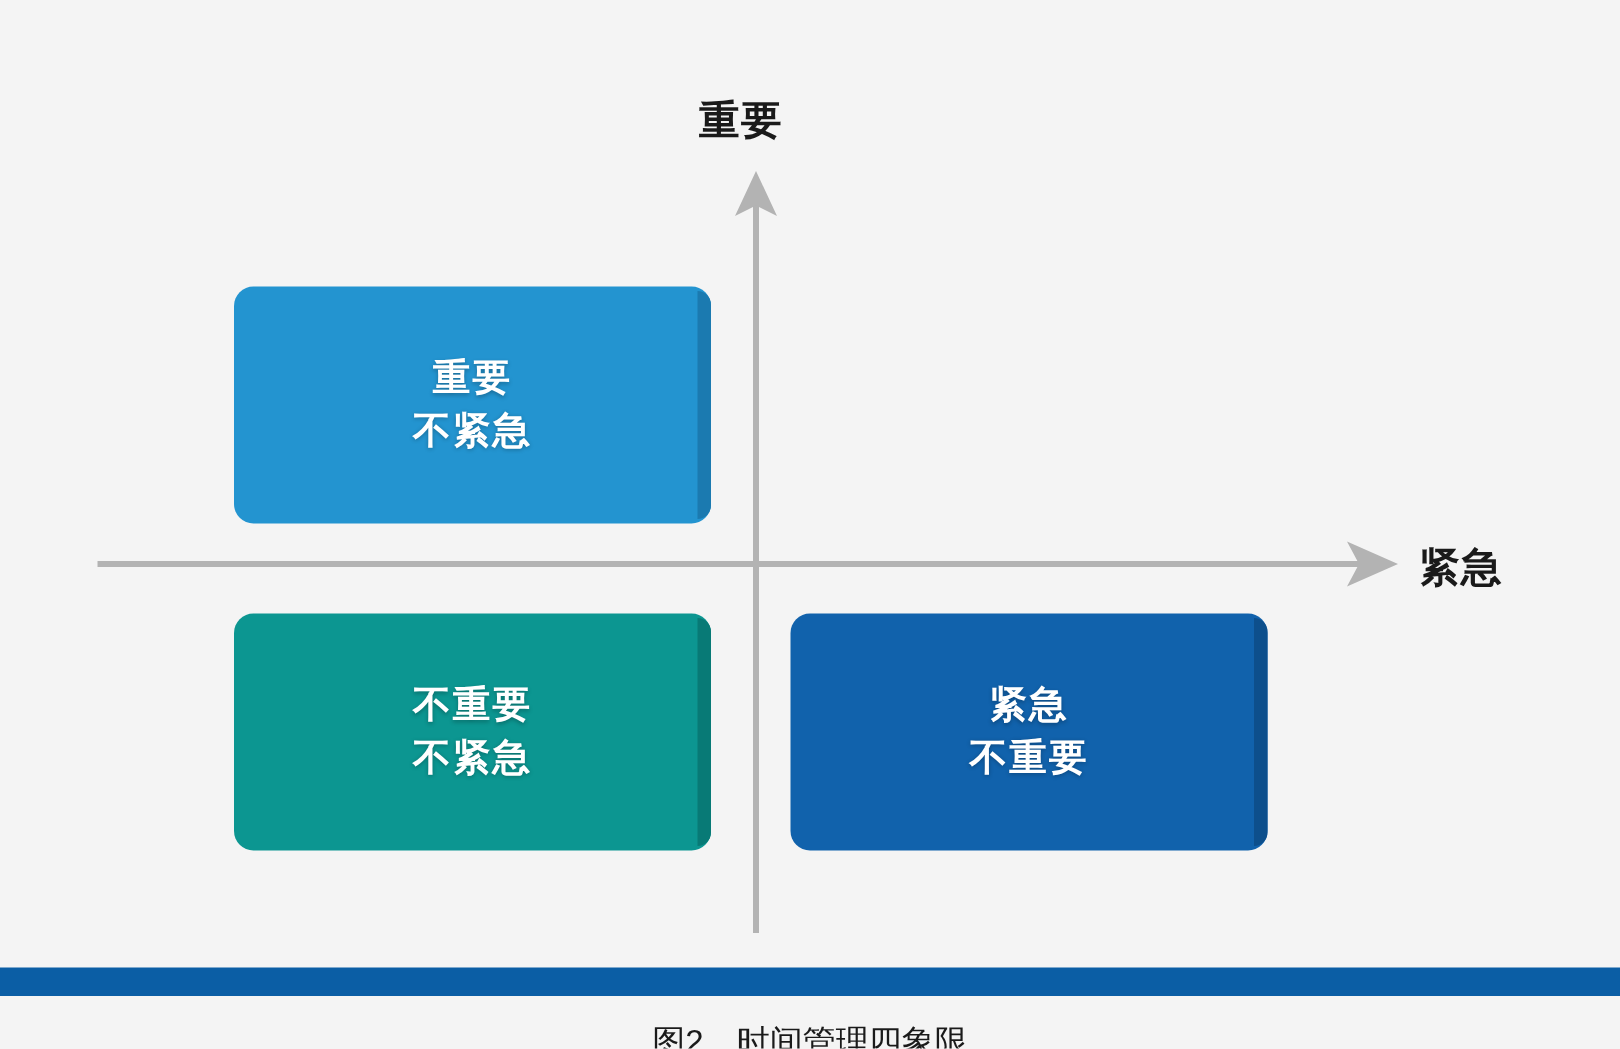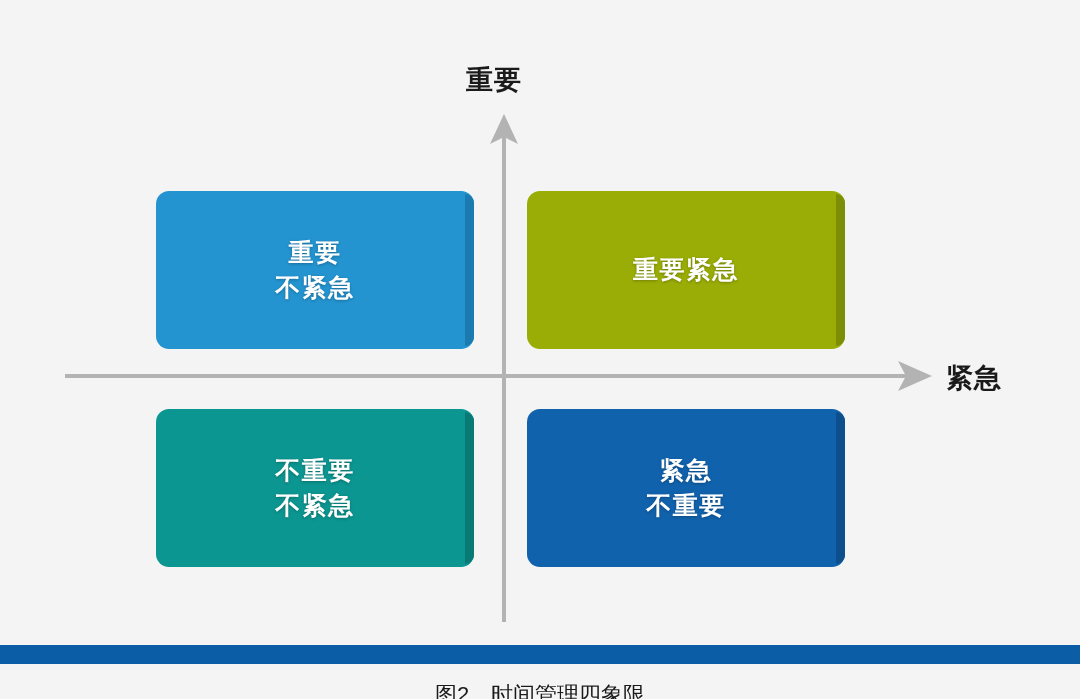--- a/index.html
+++ b/index.html
@@ -128,26 +128,20 @@
   <div class="axis-label" id="axis-label-x">紧急</div>
 
   <div class="quadrant" id="quadrant-important-not-urgent" style="background-color: rgb(35, 148, 208);">
     <span class="bevel" style="background-color: rgb(27, 122, 176);"></span>
     <div class="lines">
       <div class="line">重要</div>
       <div class="line">不紧急</div>
     </div>
   </div>
 
-  <div class="quadrant" id="quadrant-important-urgent" style="background-color: rgb(154, 173, 6);">
-    <span class="bevel" style="background-color: rgb(125, 141, 5);"></span>
-    <div class="lines">
-      <div class="line">重要紧急</div>
-    </div>
-  </div>
 
   <div class="quadrant" id="quadrant-not-important-not-urgent" style="background-color: rgb(12, 150, 145);">
     <span class="bevel" style="background-color: rgb(8, 122, 118);"></span>
     <div class="lines">
       <div class="line">不重要</div>
       <div class="line">不紧急</div>
     </div>
   </div>
 
   <div class="quadrant" id="quadrant-urgent-not-important" style="background-color: rgb(17, 98, 172);">

